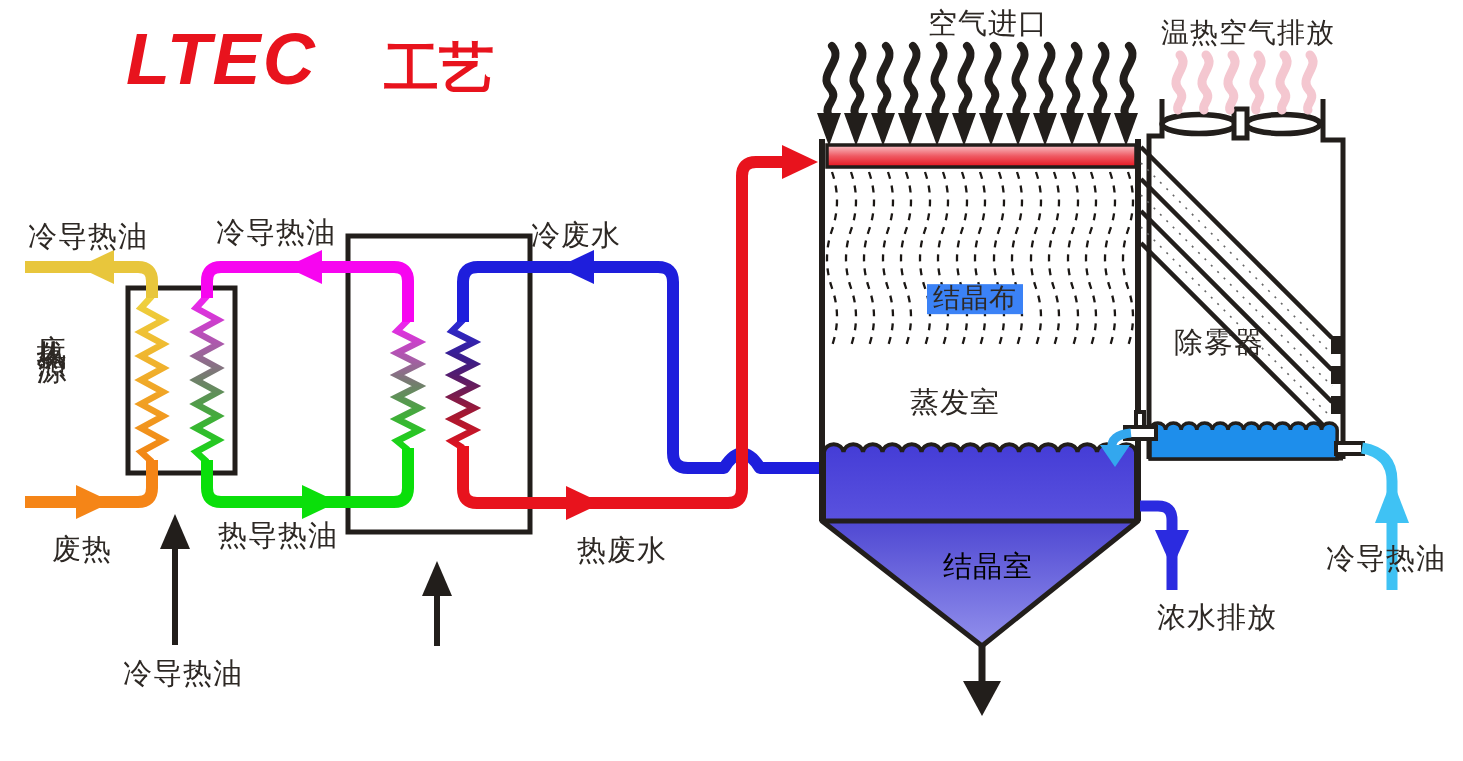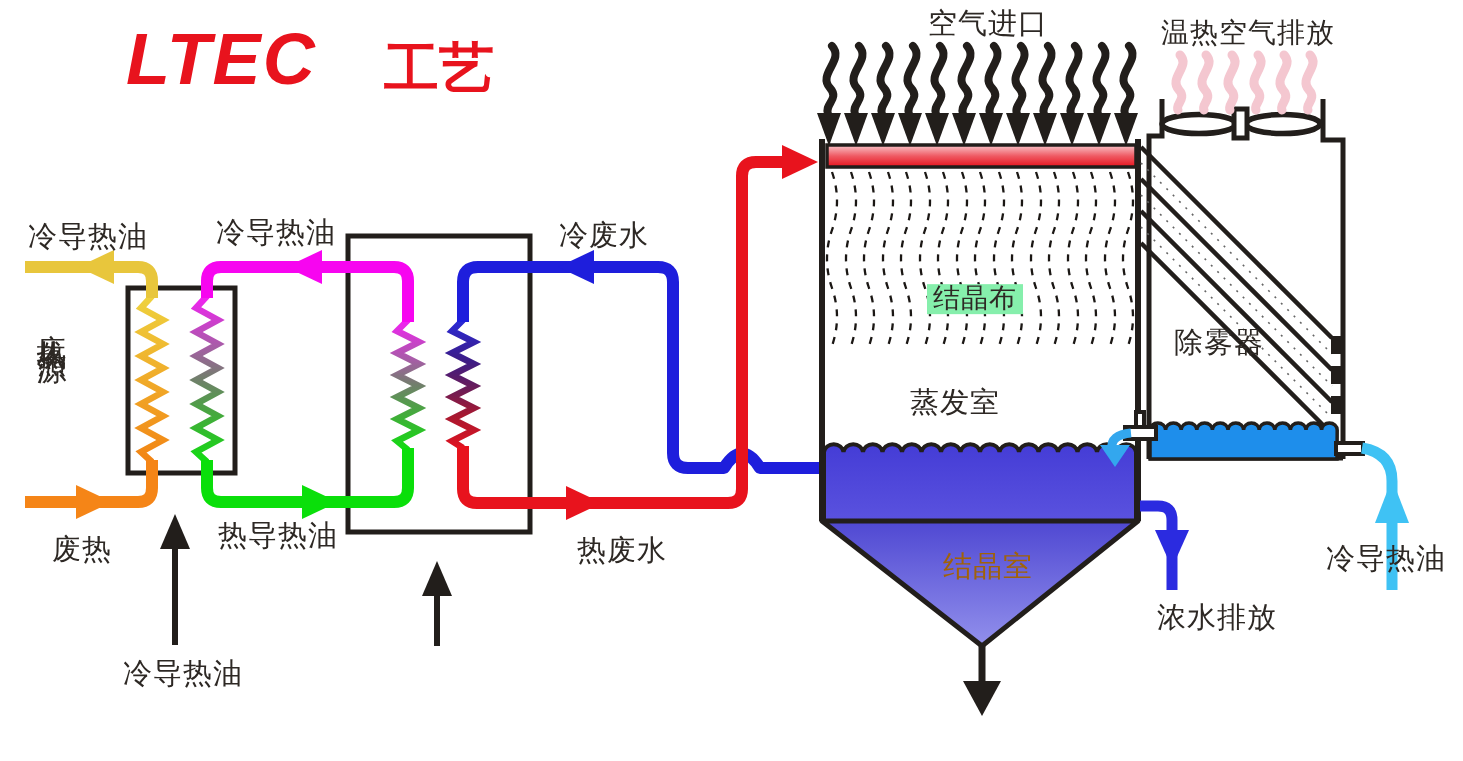--- a/index.html
+++ b/index.html
@@ -7,22 +7,22 @@
     position:relative;width:1463px;height:761px;background:#ffffff;overflow:hidden;
     font-family:"DejaVu Sans",sans-serif;
   }
   #diagram-svg{position:absolute;left:0;top:0;width:1463px;height:761px;}
   .lbl{
     position:absolute;transform:translate(-50%,-50%);
     white-space:nowrap;font-size:29px;color:#2d2824;letter-spacing:1px;
     font-family:Liberation Sans, sans-serif;line-height:1.1;
   }
   .lbl-small{font-size:27px;}
-  .lbl-onwhite{background:#86efac;padding:0 6px;}
-  .lbl-white{color:#a16207;}
+  .lbl-onwhite{background:#3b82f6;padding:0 6px;}
+  .lbl-white{color:#000000;}
   .lbl-vertical{
     writing-mode:vertical-rl;text-orientation:upright;
     transform:translate(-50%,0);letter-spacing:7px;font-size:30px;
   }
   .logo-brand{
     position:absolute;left:126px;top:18px;color:#e8131d;
     font-size:72px;font-weight:900;font-style:italic;letter-spacing:2px;
     font-family:"Liberation Sans","DejaVu Sans",sans-serif;
   }
   .logo-suffix{
@@ -228,21 +228,21 @@
     <path d="M1140 506 L1158 506 Q1172 506 1172 520 L1172 590" fill="none" stroke="#2b2be0" stroke-width="11"></path>
     <polygon points="1172,568 1155,530 1189,530" fill="#2b2be0"></polygon>
   </g>
 </svg>
 
 <div class="logo-brand">LTEC</div>
 <div class="logo-suffix">工艺</div>
 
 <div class="lbl" style="left:88px;top:237px">冷导热油</div>
 <div class="lbl" style="left:276px;top:233px">冷导热油</div>
-<div class="lbl" style="left:604px;top:236px">冷废水</div>
+<div class="lbl" style="left:576px;top:236px">冷废水</div>
 <div class="lbl" style="left:988px;top:24px">空气进口</div>
 <div class="lbl" style="left:1248px;top:33px;font-size:28px">温热空气排放</div>
 <div class="lbl lbl-vertical" style="left:52px;top:310px">废热热源</div>
 <div class="lbl" style="left:82px;top:550px">废热</div>
 <div class="lbl" style="left:278px;top:536px">热导热油</div>
 <div class="lbl" style="left:622px;top:551px">热废水</div>
 <div class="lbl" style="left:183px;top:674px">冷导热油</div>
 <div class="lbl lbl-small lbl-onwhite" style="left:975px;top:299px">结晶布</div>
 <div class="lbl" style="left:955px;top:403px">蒸发室</div>
 <div class="lbl" style="left:1219px;top:343px">除雾器</div>

